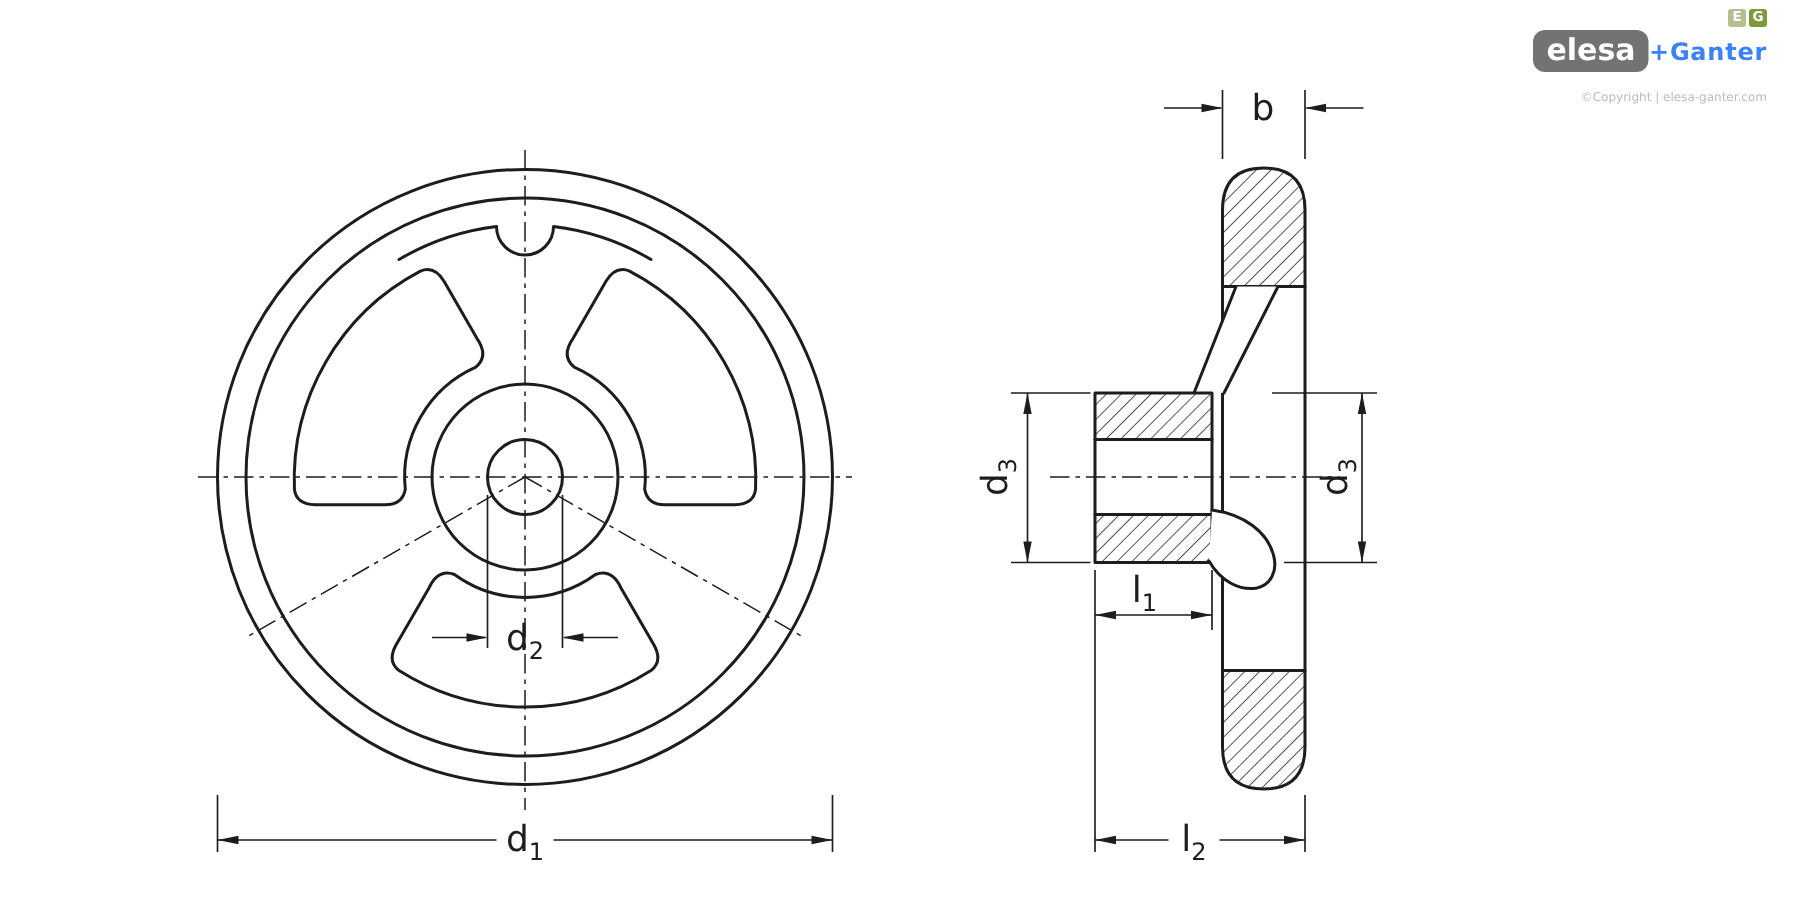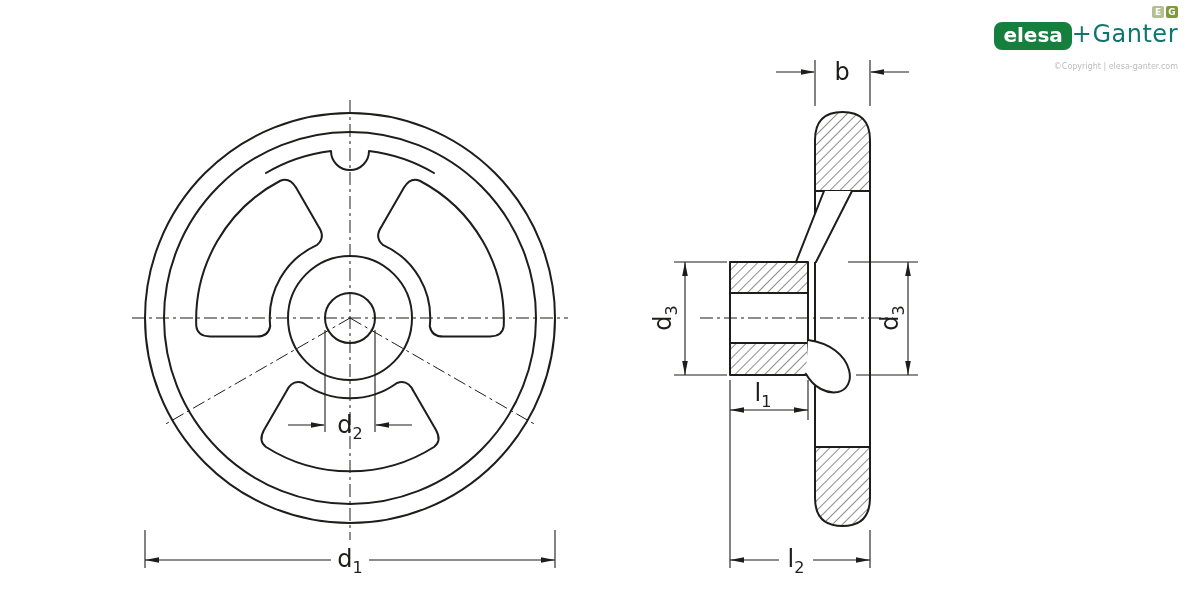--- a/index.html
+++ b/index.html
@@ -17,23 +17,23 @@
   text.dim { font-family:"DejaVu Sans", sans-serif; font-size:24px; fill:#1d1d1b; }
   text.dim tspan.sub { font-size:16px; }
 
   .logo { position:absolute; top:6px; right:22px; text-align:right; }
   .badges { display:flex; gap:2px; justify-content:flex-end; margin-bottom:2px; }
   .badge { display:inline-block; width:12px; height:12px; font-size:9px; line-height:12px; text-align:center;
            color:#fff; font-weight:bold; border-radius:2px; }
   .badge-e { background:#b4bf92; }
   .badge-g { background:#7e9a3d; }
   .logo-row { white-space:nowrap; }
-  .brand-elesa { background:#15803d; color:#ffffff; font-weight:bold; font-size:20px; padding:1px 9px 3px;
+  .brand-elesa { background:#737373; color:#ffffff; font-weight:bold; font-size:20px; padding:1px 9px 3px;
                  border-radius:8px; display:inline-block; }
-  .brand-ganter { color:#0f766e; font-weight:normal; font-size:24px; letter-spacing:.5px; }
+  .brand-ganter { color:#3b82f6; font-weight:bold; font-size:16px; letter-spacing:.5px; }
   .copyright { font-size:8px; color:#bcbcbc; margin-top:12px; }
 </style>
 </head>
 <body>
 
 <div class="stage">
 
   <svg class="drawing" width="1200" height="612" viewBox="0 0 1200 612">
     <defs>
       <pattern id="hatch" patternUnits="userSpaceOnUse" width="7" height="7" patternTransform="rotate(45)">

